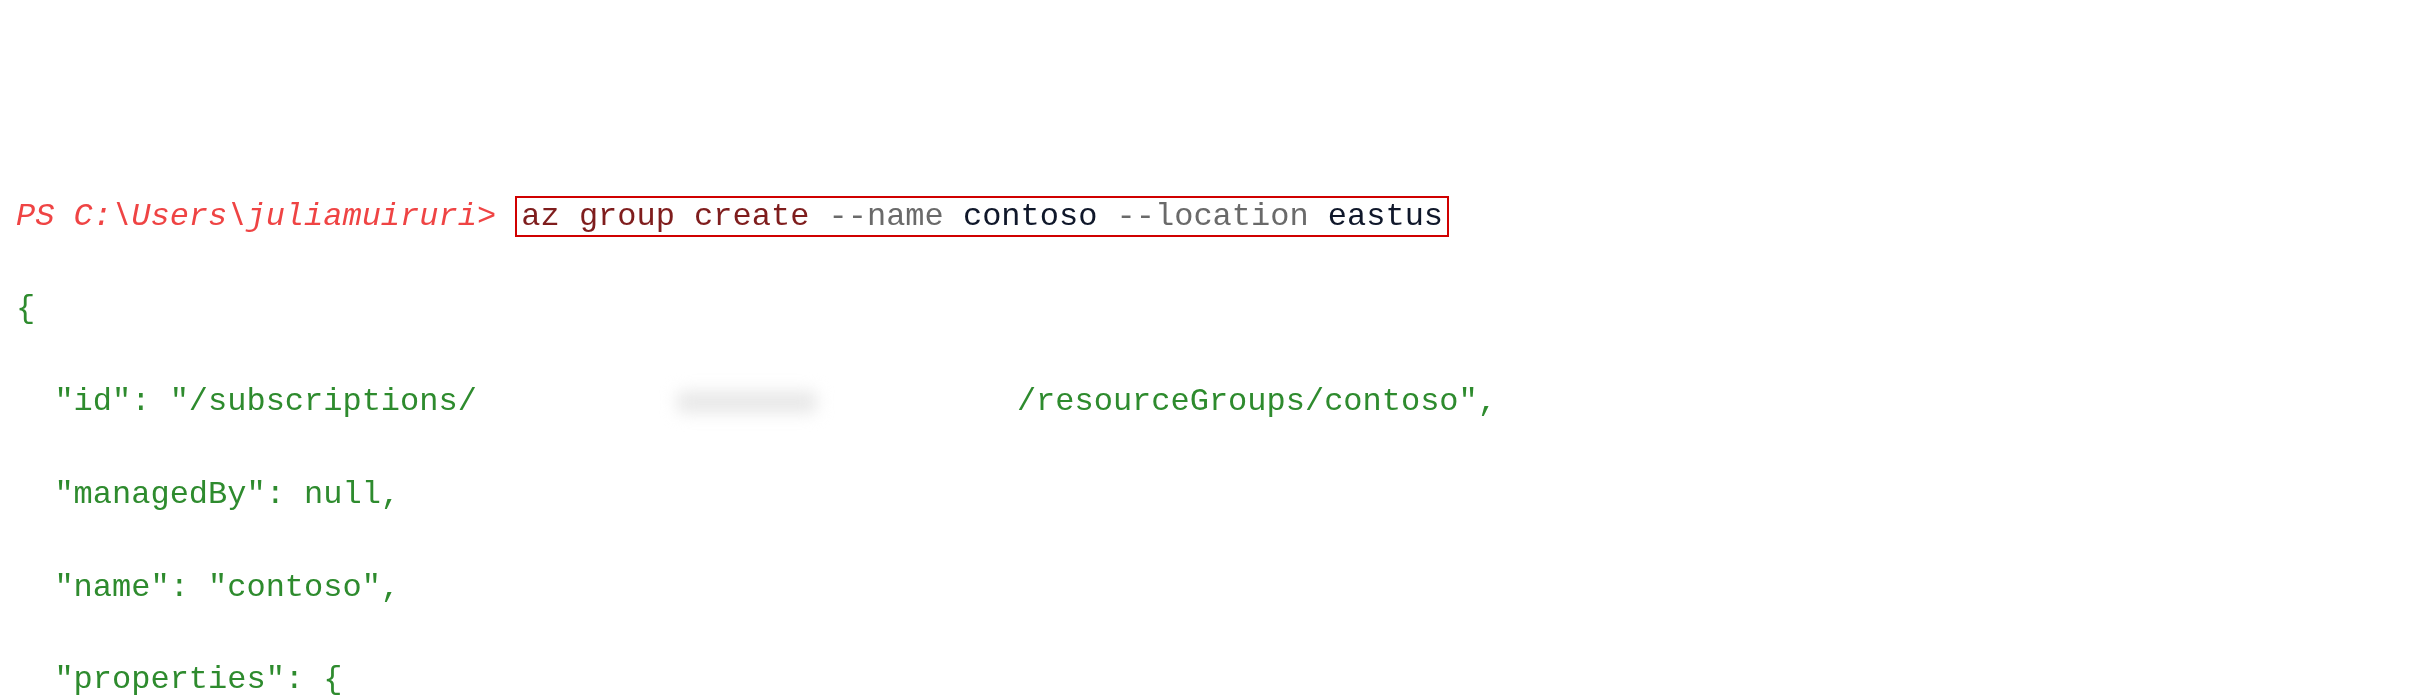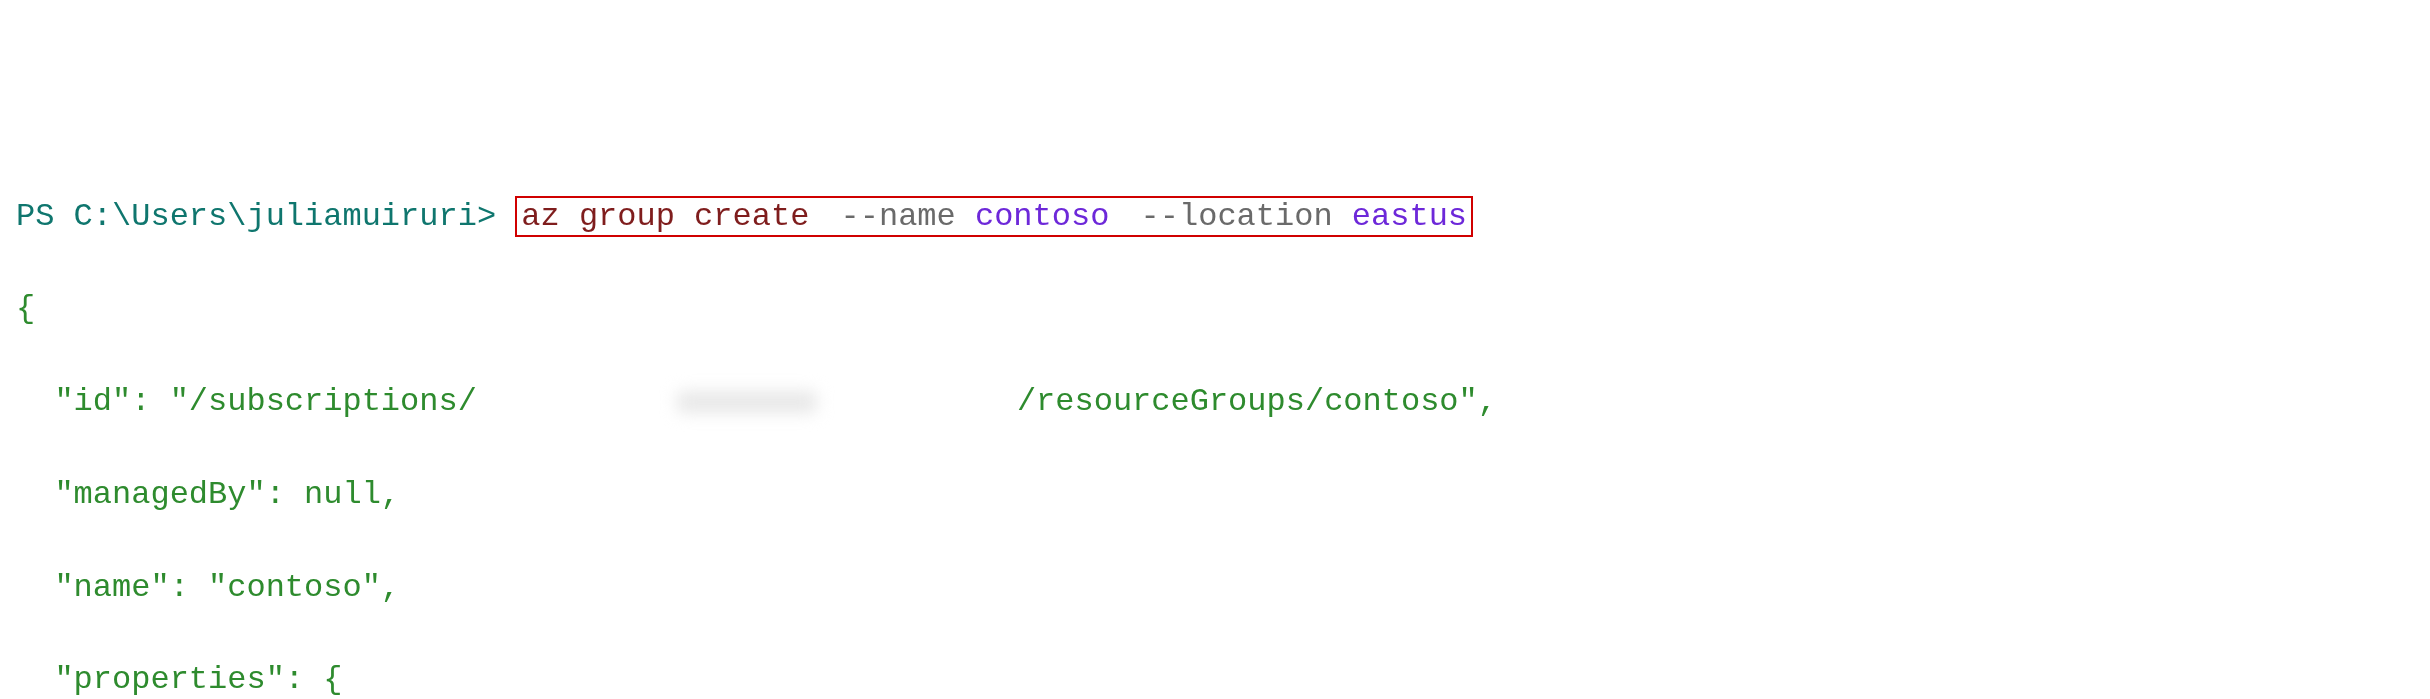--- a/index.html
+++ b/index.html
@@ -12,31 +12,31 @@
       font-family: Consolas, 'Courier New', monospace;
       font-size: 32px;
       padding: 8px 16px;
       white-space: pre;
       line-height: 1.45;
     }
     .line {
       display: block;
     }
     .prompt {
-      color: #0f766e;
+      color: #ef4444;
+      font-style: italic;
     }
     .cmd-token {
       color: #7f1d1d;
     }
     .flag-token {
       color: #6a6a6a;
-      margin-left: 12px;
     }
     .arg-token {
-      color: #6d28d9;
+      color: #0f172a;
     }
     .highlight-box {
       border: 2px solid #d00000;
       padding: 0 4px;
       display: inline;
     }
     .json {
       color: #2e8b2e;
     }
     .redacted {

